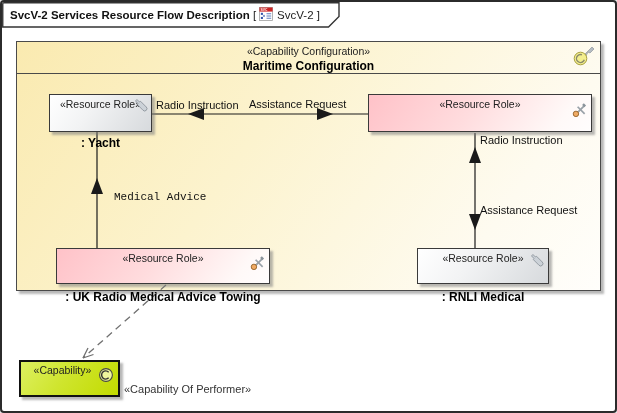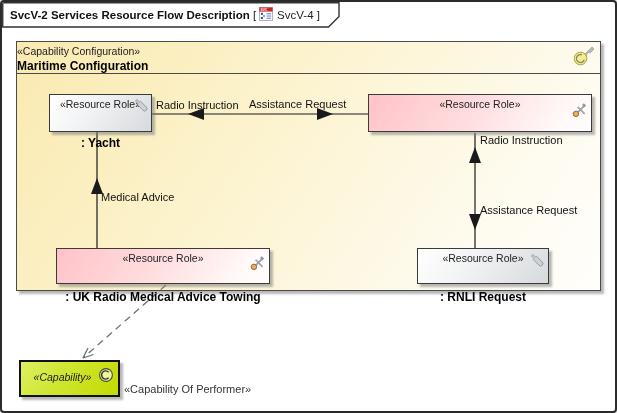--- a/index.html
+++ b/index.html
@@ -9,49 +9,49 @@
   .tab-shape{position:absolute;left:0;top:0;z-index:10;}
   .tab-text{position:absolute;left:8px;top:5px;z-index:11;font-size:11.5px;white-space:nowrap;color:#111;}
   .tab-text .t-bold{font-weight:bold;}
   .tab-text .t-ref{font-weight:normal;color:#222;}
   .tab-icon{display:inline-block;vertical-align:-3px;margin:0 3px;}
   
   .container-box{position:absolute;left:14px;top:39px;width:585px;height:250px;
       border:1px solid #4a4a4a;box-sizing:border-box;
       background:linear-gradient(125deg,#faeab0 0%,#fcf3ce 40%,#fefbf0 80%,#fffefb 100%);
       box-shadow:3px 3px 2px rgba(125,125,125,.55);z-index:1;}
-  .container-header{position:relative;height:31px;border-bottom:1px solid #4a4a4a;}
+  .container-header{position:relative;height:31px;border-bottom:1px solid #4a4a4a;text-align:center;}
   .container-stereo{font-size:10.5px;color:#222;padding-top:3px;}
   .container-name{font-size:12px;font-weight:bold;color:#000;margin-top:2px;}
   .cc-icon{position:absolute;right:5px;top:3px;}
   
   .node{position:absolute;border:1px solid #3a3a3a;box-sizing:border-box;z-index:4;
         box-shadow:3px 3px 2px rgba(125,125,125,.55);text-align:center;}
   .node .stereo{font-size:10.5px;color:#222;padding-top:3px;line-height:12px;white-space:nowrap;}
   .node .nname{font-size:12px;font-weight:bold;color:#000;line-height:15px;white-space:nowrap;margin-top:26px;}
   .node .corner-icon{position:absolute;}
   .fill-grey {background:linear-gradient(125deg,#ffffff 0%,#f2f3f4 40%,#d7dadd 100%);}
   .fill-pink {background:linear-gradient(125deg,#ffc2c8 0%,#ffdcde 45%,#fff9f8 85%,#fffdfd 100%);}
   .fill-green{background:linear-gradient(125deg,#ddf060 0%,#cfe52e 45%,#c2db00 100%);border:2px solid #111;}
   #node-yacht  {left:47px; top:92px; width:103px;height:38px;}
   #node-etcs   {left:366px;top:92px; width:224px;height:38px;}
   #node-ukradio{left:54px; top:246px;width:214px;height:36px;}
   #node-rnli   {left:415px;top:246px;width:132px;height:36px;}
   #node-sar    {left:17px; top:358px;width:101px;height:37px;z-index:4;}
-  #node-sar .stereo{padding-top:9px;padding-right:14px;font-style:italic;}
+  #node-sar .stereo{padding-top:2px;padding-right:14px;}
   #node-sar .nname{padding-right:0px;}
   
   .edges-svg{position:absolute;left:0;top:0;z-index:3;}
   
   .edge-label{position:absolute;z-index:6;font-size:11px;color:#111;white-space:nowrap;}
   #lbl-radio-h {left:154px;top:97px;}
   #lbl-assist-h{left:247px;top:96px;}
   #lbl-radio-v {left:478px;top:132px;}
   #lbl-assist-v{left:478px;top:202px;}
-  #lbl-medical {left:99px; top:189px;}
+  #lbl-medical {left:112px; top:189px;font-family:Liberation Mono, monospace;}
   #lbl-cop     {left:122px;top:336px;font-size:11px;color:#333;margin-top:45px;}
 </style>
 </head>
 <body>
 
 <div class="page">
 
   <svg class="tab-shape" width="346" height="27">
     <path d="M0.75 0.75 H337 V14.5 L326.5 25 H0.75 Z" fill="#ffffff" stroke="#333333" stroke-width="1.4"></path>
   </svg>
@@ -60,21 +60,21 @@
     <span class="t-ref">[</span><span class="tab-icon"><svg width="15" height="15" viewBox="0 0 16 16">
         <rect x="0.5" y="0.5" width="14" height="14" fill="#ffffff" stroke="#999" stroke-width="0.8"></rect>
         <rect x="0.5" y="0.5" width="14" height="4.4" fill="#cc2222"></rect>
         <text x="1.6" y="4" font-size="3.6" fill="#ffffff" font-weight="bold" font-family="Liberation Sans,sans-serif">SVC</text>
         <rect x="2" y="6.2" width="2.2" height="2.2" fill="#3355aa"></rect>
         <rect x="4.2" y="8.4" width="2.2" height="2.2" fill="#88a0d0"></rect>
         <rect x="2" y="10.6" width="2.2" height="2.2" fill="#3355aa"></rect>
         <line x1="8" y1="7.2" x2="13" y2="7.2" stroke="#5577bb" stroke-width="1"></line>
         <line x1="8" y1="9.6" x2="13" y2="9.6" stroke="#5577bb" stroke-width="1"></line>
         <line x1="8" y1="12" x2="13" y2="12" stroke="#5577bb" stroke-width="1"></line>
-      </svg></span><span class="t-ref">SvcV-4</span>
+      </svg></span><span class="t-ref">SvcV-2</span>
     <span class="t-ref">]</span>
   </div>
 
   <div class="container-box">
     <div class="container-header">
       <div class="container-stereo">«Capability Configuration»</div>
       <div class="container-name">Maritime Configuration</div>
       <span class="cc-icon">
         <svg width="24" height="23" viewBox="0 0 24 23">
           <path d="M14 9 L21 2 L23 4 L19 8 L17 7 L15 11 Z" fill="#b4bcc2" stroke="#848c94" stroke-width="0.6"></path>
@@ -147,21 +147,21 @@
         <line x1="5" y1="11" x2="13" y2="3" stroke="#99a1a8" stroke-width="1.8"></line>
         <line x1="6" y1="4" x2="13.5" y2="11.5" stroke="#99a1a8" stroke-width="1.8"></line>
         <rect x="11.2" y="1.2" width="3.4" height="2.6" fill="#8b949b" transform="rotate(45 12.9 2.5)"></rect>
         <circle cx="4.2" cy="11.6" r="2.9" fill="#f0aa64" stroke="#8c5a20" stroke-width="0.9"></circle>
       </svg>
     </span>
   </div>
 
   <div class="node fill-grey" id="node-rnli">
     <div class="stereo">«Resource Role»</div>
-    <div class="nname">: RNLI Request</div>
+    <div class="nname">: RNLI Medical</div>
     <span class="corner-icon" style="right:4px;top:4px;">
       <svg width="13" height="13" viewBox="0 0 16 16">
         <path d="M2.4 0.6 L0.6 2.4 L3.6 5.4 L2.9 6.9 L9.9 13.9 A1.9 1.9 0 1 0 13.9 9.9 L6.9 2.9 L5.4 3.6 Z" fill="#ccd2d8" stroke="#7e868e" stroke-width="0.9"></path>
       </svg>
     </span>
   </div>
 
   <div class="node fill-green" id="node-sar">
     <div class="stereo">«Capability»</div>
     <span class="corner-icon" style="right:4px;top:5px;">

